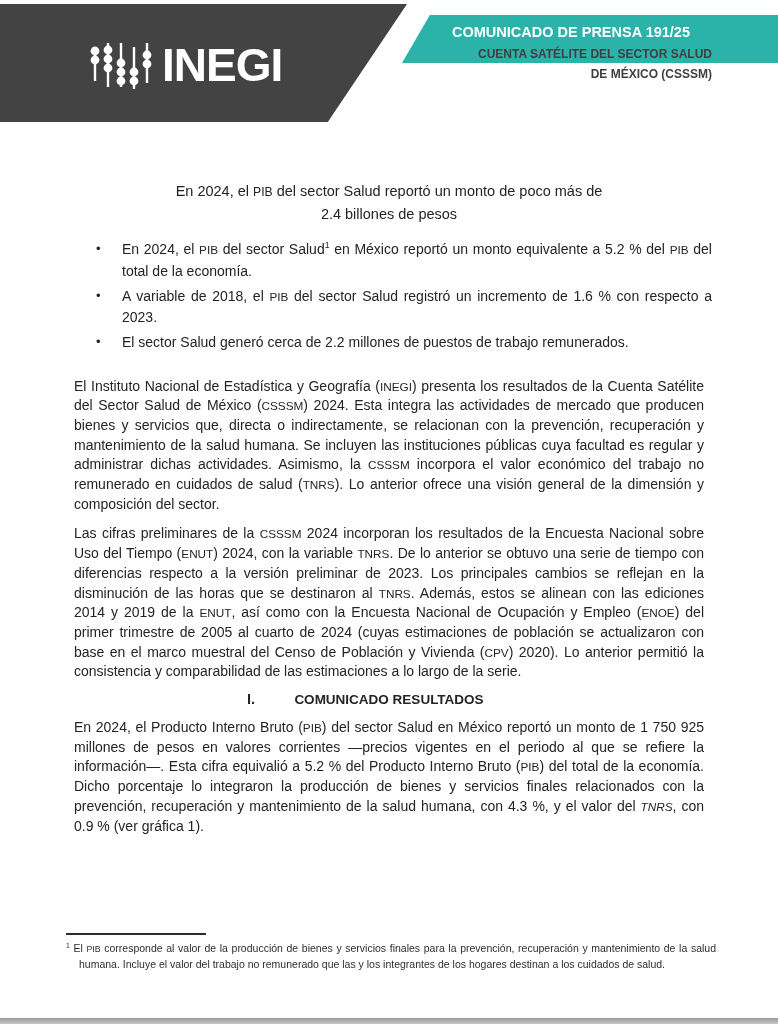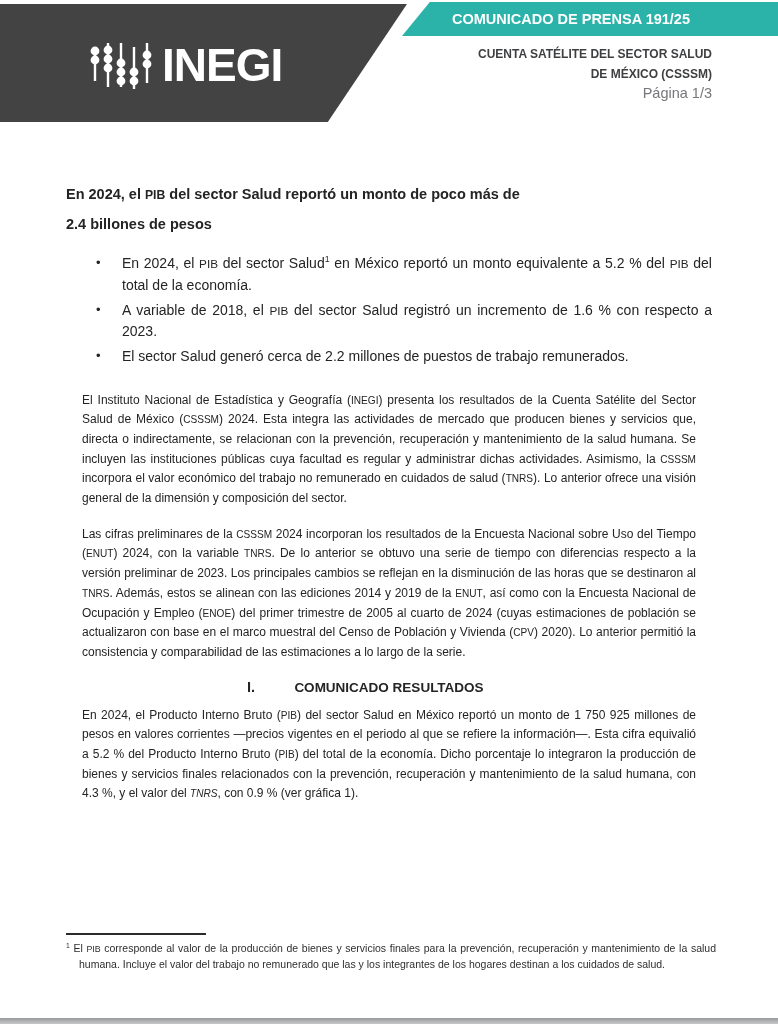--- a/index.html
+++ b/index.html
@@ -20,47 +20,47 @@
     position:absolute; top:4px; left:0; width:440px; height:118px;
     background:var(--dark);
     clip-path:polygon(0 0, 92.5% 0, 74.5% 100%, 0 100%);
     display:flex; align-items:center;
   }
   .logo{display:flex; align-items:center; gap:10px; margin-left:90px; margin-top:4px;}
   .logo-text{
     color:#fff; font-size:46px; font-weight:bold; letter-spacing:-1px; line-height:1;
   }
   .teal-band{
-    position:absolute; top:2px; left:402px; right:0; height:34px;
+    position:absolute; top:15px; left:402px; right:0; height:48px;
     background:var(--teal);
     clip-path:polygon(7.4% 0, 100% 0, 100% 100%, 0 100%);
   }
   .banner-label{
     line-height:34px; color:#ffffff; font-weight:bold; font-size:14.5px;
     text-align:center; padding-left:28px; padding-right:66px; white-space:nowrap;
   }
   .header-meta{position:absolute; top:45px; right:66px; text-align:right;}
   .doc-title{font-size:12px; font-weight:bold; color:var(--title_ink); line-height:19.5px;}
   .doc-meta{font-size:14.5px; color:var(--muted); line-height:19.5px;}
 
   
   .content{position:absolute; left:66px; top:180px; width:646px;}
   .main-title{
-    margin:0; font-size:14.5px; font-weight:bold; line-height:29px;
+    margin:0; font-size:14.5px; font-weight:normal; text-align:center; line-height:22px;
   }
   .title-line{display:block;}
   .bullets{list-style:none; margin:14px 0 0 0; padding:0;}
   .bullet{
     display:flex; padding-left:30px; margin-bottom:4.5px;
     font-size:14px; line-height:20.5px;
   }
   .bullet .marker{flex:none; width:26px; font-size:13px;}
   .bullet .btext{flex:1; text-align:justify;}
   .para{
-    margin:16px; margin-top:10px; font-size:12px; line-height:19.7px; text-align:justify;
+    margin:8px; margin-top:10px; font-size:14px; line-height:19.7px; text-align:justify;
   }
   .para.first{margin-top:24px;}
   .para.results{margin-top:10px;}
   .section-heading{
     position:relative; margin-top:9px; text-align:center;
     font-size:13.5px; font-weight:bold; line-height:17px;
   }
   .section-numeral{position:absolute; left:181px; font-size:14.5px;}
 
   
@@ -117,21 +117,20 @@
     </div>
   </div>
 
   <div class="teal-band">
     <div class="banner-label">COMUNICADO DE PRENSA 191/25</div>
   </div>
 
   <div class="header-meta">
     <div class="doc-title">CUENTA SATÉLITE DEL SECTOR SALUD</div>
     <div class="doc-title">DE MÉXICO (CSSSM)</div>
-    <div class="doc-meta">Página 1/3</div>
   </div>
 
   <main class="content">
 
     <h1 class="main-title">
       <span class="title-line"><span>En 2024, el </span><span class="sc">PIB</span><span> del sector Salud reportó un monto de poco más de</span></span>
       <span class="title-line"><span>2.4 billones de pesos</span></span>
     </h1>
 
     <ul class="bullets">

